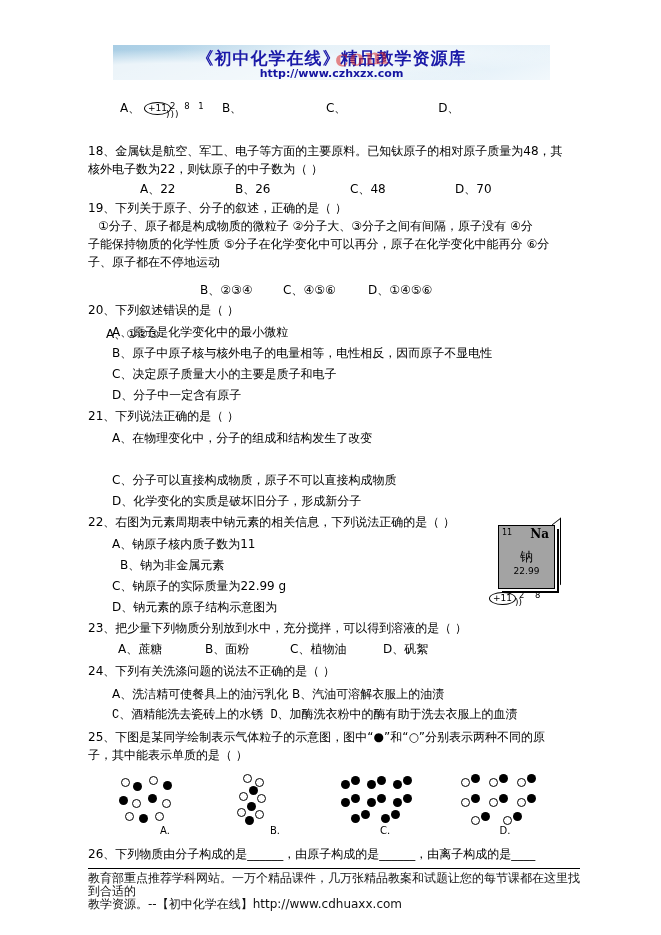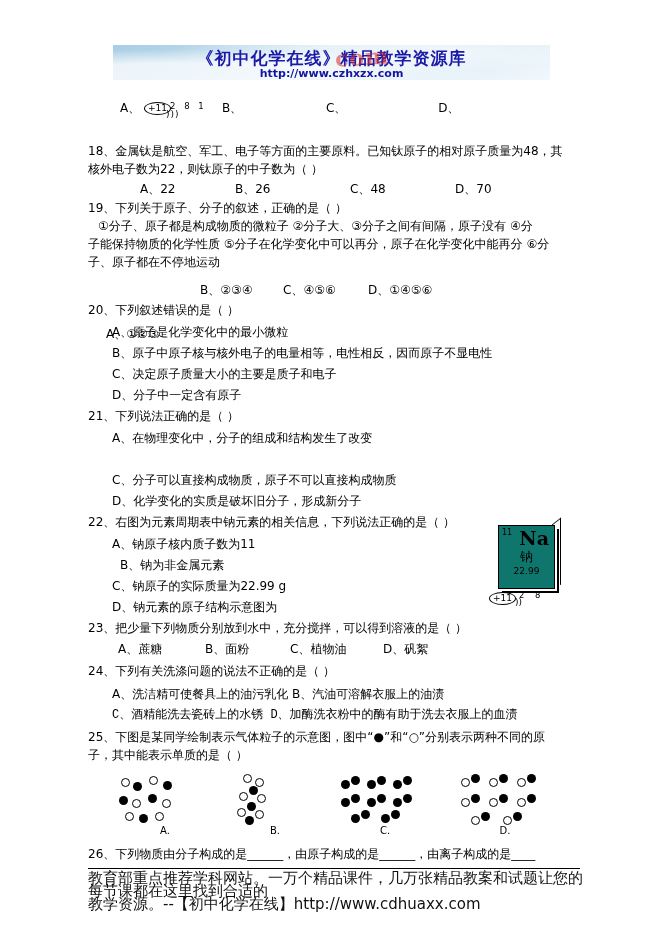--- a/index.html
+++ b/index.html
@@ -64,25 +64,25 @@
     display:inline-block;border:1px solid #000;border-radius:50%;
     padding:0 3px;font-size:9px;line-height:11px;background:#fff;
     position:absolute;left:0;top:5px;
   }
   .shellnums{position:absolute;left:26px;top:4px;font-size:8.5px;letter-spacing:3px;}
   .shellarcs{position:absolute;left:22px;top:12px;font-size:9px;letter-spacing:1px;}
 
   
   .nabox{
     position:absolute;left:498px;top:525px;width:55px;height:62px;
-    border:1px solid #000;background:#0f766e;
+    border:1px solid #000;background:#a3a3a3;
     box-shadow:3px 3px 0 -1px #fff, 4px 4px 0 0 #000;
   }
   .nabox .num{position:absolute;left:3px;top:2px;font-size:8px;}
-  .nabox .sym{position:absolute;right:5px;top:1px;font-size:19px;font-weight:bold;font-family:"DejaVu Serif","Liberation Serif",serif;}
+  .nabox .sym{position:absolute;right:5px;top:1px;font-size:12px;font-weight:bold;font-family:"DejaVu Serif","Liberation Serif",serif;}
   .nabox .name{position:absolute;left:0;right:0;top:22px;text-align:center;font-size:13px;}
   .nabox .mass{position:absolute;left:0;right:0;top:40px;text-align:center;font-size:9px;}
   .na3d{
     position:absolute;left:552px;top:521px;width:8px;height:66px;
     background:#fff;border-right:1px solid #000;border-top:1px solid #000;
     transform:skewY(-38deg);
   }
   .naAtom{position:absolute;left:489px;top:588px;width:70px;height:24px;font-size:9px;}
   .naAtom .nucleus2{position:absolute;left:0;top:4px;border:1px solid #000;border-radius:50%;padding:0 3px;font-size:9px;line-height:11px;}
   .naAtom .nn{position:absolute;left:30px;top:2px;font-size:8.5px;letter-spacing:4px;}
@@ -92,21 +92,21 @@
   .molrow{position:absolute;left:115px;top:772px;width:440px;height:62px;}
   .molgroup{position:absolute;top:0;width:100px;height:62px;}
   .mol-label{position:absolute;left:0;right:0;bottom:-2px;text-align:center;font-size:10px;}
   .dot{position:absolute;width:9px;height:9px;border-radius:50%;}
   .dot.filled{background:#000;}
   .dot.open{background:#fff;border:1px solid #000;box-sizing:border-box;}
 
   
   .footer{
     position:absolute;left:88px;top:872px;width:500px;
-    font-size:15px;color:#111;line-height:13px;
+    font-size:12px;color:#111;line-height:13px;
   }
   .footline{position:absolute;left:88px;top:868px;width:492px;border-top:1px solid #000;}
 </style>
 </head>
 <body>
 
 <div class="page">
 
   <div class="banner">
     <div class="wave"></div>

